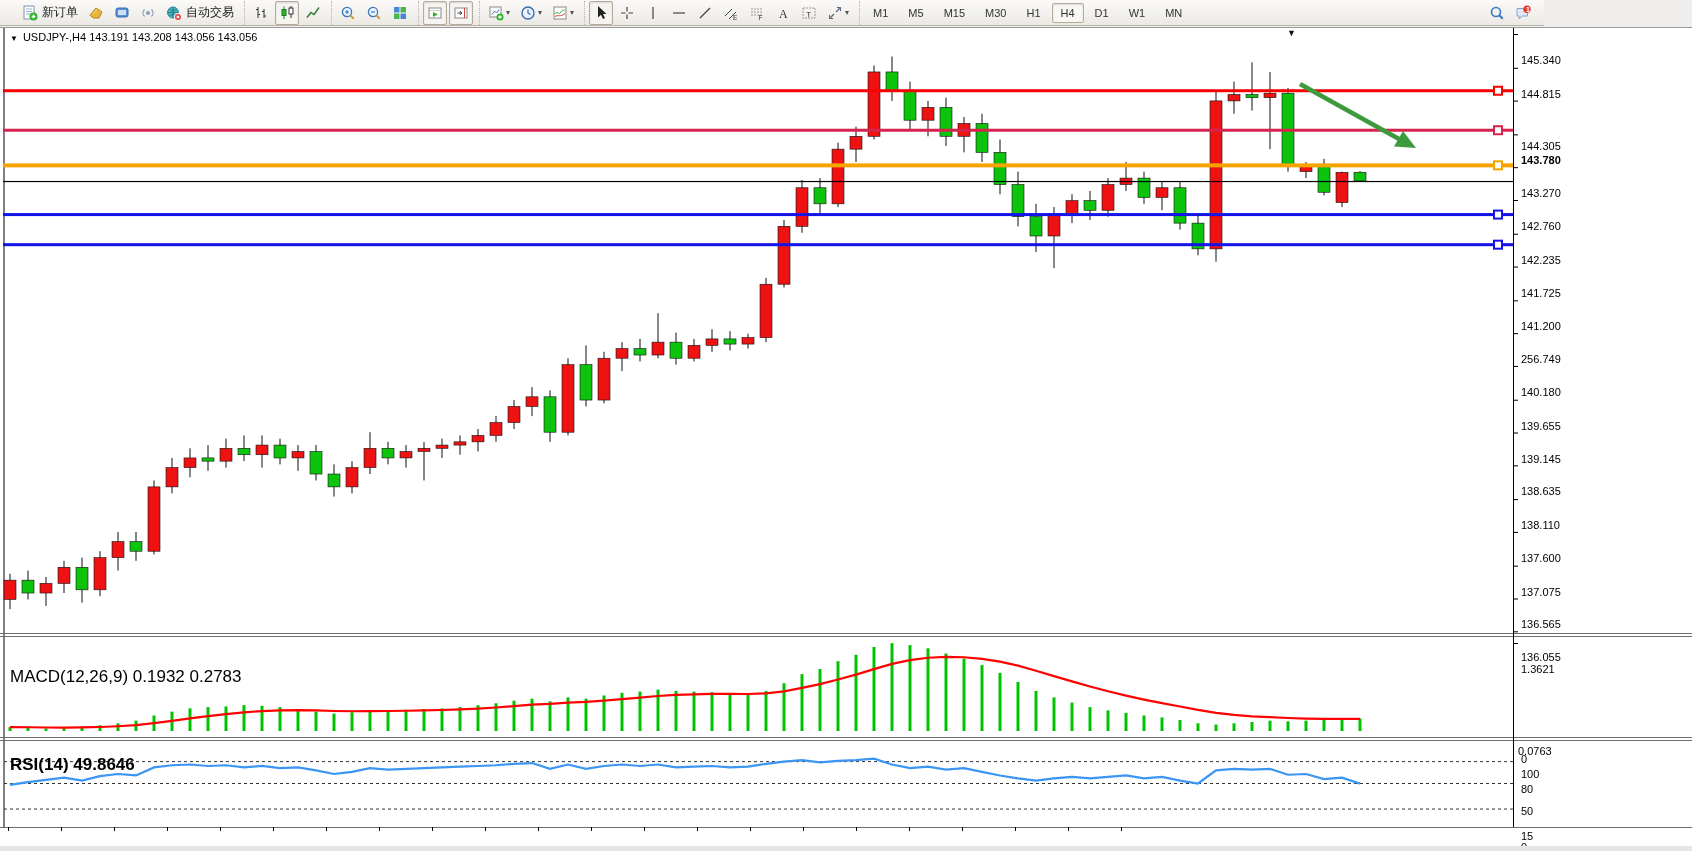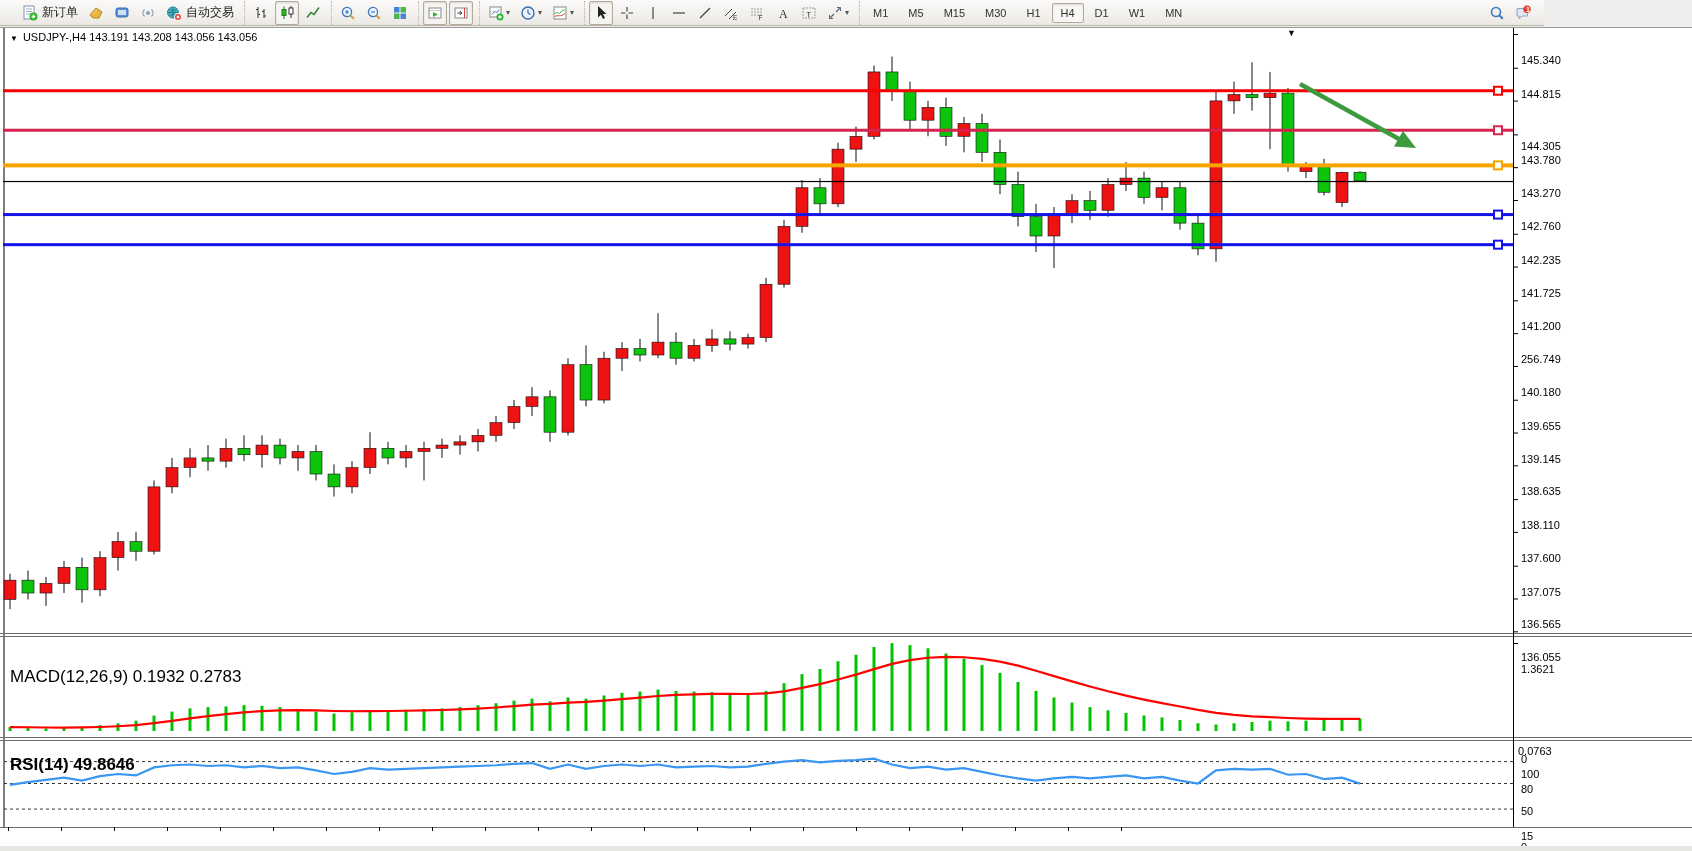--- a/index.html
+++ b/index.html
@@ -535,21 +535,21 @@
       <rect x="1015" y="800" width="1" height="4" fill="#000"></rect>
       <rect x="1068" y="800" width="1" height="4" fill="#000"></rect>
       <rect x="1121" y="800" width="1" height="4" fill="#000"></rect>
     </svg>
   <div id="symbol-header"><span class="tri">▼</span><span id="symbol-text">USDJPY-,H4  143.191 143.208 143.056 143.056</span></div>
   <div id="shift-marker">▼</div>
   <div id="labels-layer">
       <div class="axis-label" style="left: 1521px; top: 27px;">145.340</div>
       <div class="axis-label" style="left: 1521px; top: 60.7732px;">144.815</div>
       <div class="axis-label" style="left: 1521px; top: 77px; margin-top: 36px;">144.305</div>
-      <div class="axis-label" style="left: 1521px; top: 127.355px;">143.780</div>
+      <div class="axis-label" style="left: 1521px; top: 127.355px; font-weight: bold;">143.780</div>
       <div class="axis-label" style="left: 1521px; top: 160.163px;">143.270</div>
       <div class="axis-label" style="left: 1521px; top: 192.971px;">142.760</div>
       <div class="axis-label" style="left: 1521px; top: 226.745px;">142.235</div>
       <div class="axis-label" style="left: 1521px; top: 259.553px;">141.725</div>
       <div class="axis-label" style="left: 1521px; top: 293.326px;">141.200</div>
       <div class="axis-label" style="left: 1521px; top: 326.135px;">256.749</div>
       <div class="axis-label" style="left: 1521px; top: 358.943px;">140.180</div>
       <div class="axis-label" style="left: 1521px; top: 392.716px;">139.655</div>
       <div class="axis-label" style="left: 1521px; top: 425.524px;">139.145</div>
       <div class="axis-label" style="left: 1521px; top: 458.333px;">138.635</div>

